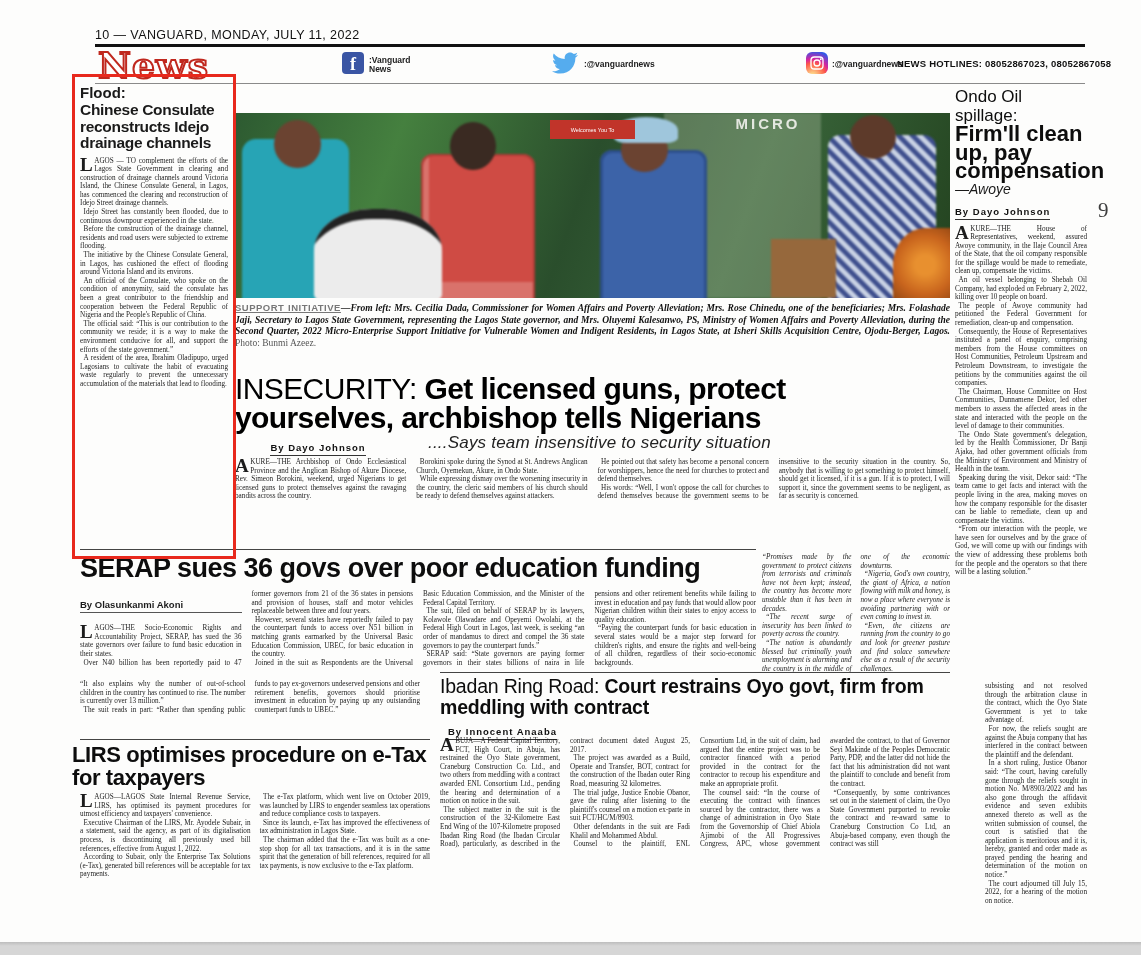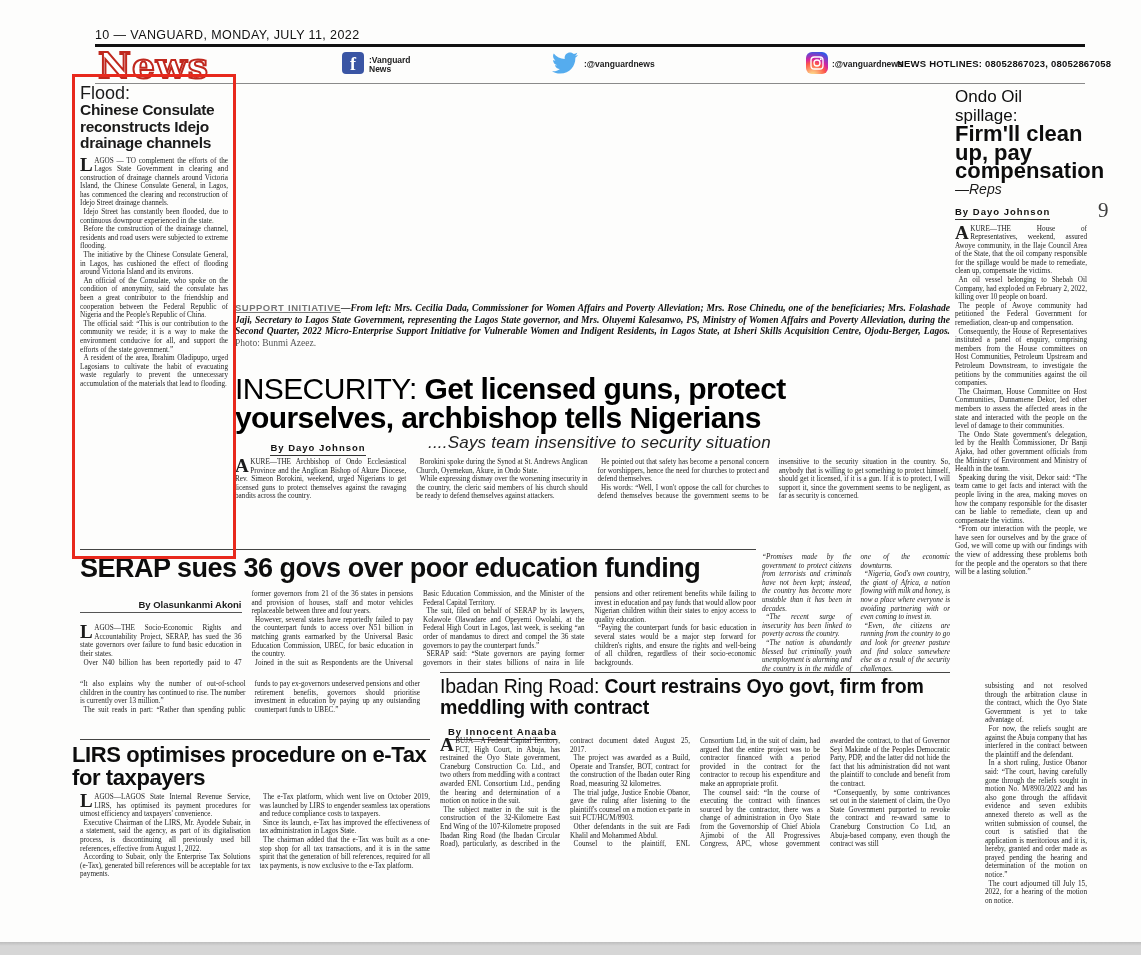--- a/index.html
+++ b/index.html
@@ -16,21 +16,21 @@
   .social-label{font-size:8.5px;font-weight:bold;line-height:1.1;color:#222;}
   .hotlines{font-size:9.5px;font-weight:bold;color:#111;letter-spacing:.2px;}
   .icon-fb{width:22px;height:22px;border-radius:4px;background:#3a55a4;color:#fff;
            font-family:"Liberation Serif",serif;font-weight:bold;font-size:18px;
            display:flex;align-items:flex-end;justify-content:center;line-height:20px;}
   .icon-ig{width:22px;height:22px;border-radius:6px;
            background:radial-gradient(circle at 30% 110%,#fdf497 0%,#fd5949 45%,#d6249f 60%,#285aeb 90%);
            display:flex;align-items:center;justify-content:center;}
 
   
-  .kicker{font-weight:normal;font-size:18px;line-height:14px;}
+  .kicker{font-weight:bold;font-size:15px;line-height:14px;}
   .headline-sm{font-weight:bold;font-size:15.5px;line-height:16.5px;letter-spacing:-.3px;}
   .article-body{font-family:"Liberation Serif",serif;font-size:7.2px;line-height:8.6px;
                 text-align:justify;white-space:pre-line;color:#1c1c1c;overflow:hidden;}
   .dropcap{float:left;font-family:"Liberation Serif",serif;font-weight:bold;
            font-size:19px;line-height:16px;padding-right:1.5px;}
   .byline{font-weight:bold;font-size:9.5px;letter-spacing:1px;color:#111;
           border-bottom:1.5px solid #333;padding-bottom:2px;display:inline-block;}
   .section-rule{background:#444;height:1px;}
 
   
@@ -43,21 +43,21 @@
   .caption-main{font-weight:bold;font-style:italic;}
   .caption-credit{font-weight:normal;color:#555;}
 
   
   .headline-xl{font-size:30px;line-height:29px;letter-spacing:-.6px;color:#000000;}
   .headline-xl .light{font-weight:normal;}
   .headline-xl .bold{font-weight:bold;}
   .subhead-italic{font-style:italic;font-size:17px;color:#222;letter-spacing:.2px;}
 
   .headline-serap{font-weight:bold;font-size:27px;letter-spacing:-.5px;color:#0d0d0d;}
-  .byline-centered{text-align:right;font-weight:bold;font-size:9.5px;line-height:11px;
+  .byline-centered{text-align:left;font-weight:bold;font-size:9.5px;line-height:11px;
                    font-family:"Liberation Sans",sans-serif;border-bottom:1px solid #555;
                    margin-bottom:3px;padding-bottom:2px;}
   .headline-med{font-weight:bold;font-size:22px;line-height:23px;letter-spacing:-.4px;color:#0d0d0d;}
   .headline-ibadan{font-size:19.5px;line-height:21px;letter-spacing:-.2px;color:#0d0d0d;}
   .headline-ibadan .light{font-weight:normal;}
   .headline-ibadan .bold{font-weight:bold;}
 
   
   .ondo-kicker{font-size:17px;line-height:18.5px;font-weight:normal;color:#0d0d0d;}
   .ondo-head{font-size:22px;line-height:18.5px;font-weight:bold;color:#0d0d0d;}
@@ -107,20 +107,37 @@
     <div class="headline-sm" style="margin-top:2px;">Chinese Consulate reconstructs Idejo drainage channels</div>
     <div class="article-body" style="margin-top:5px;height:358px;"><span class="dropcap">L</span><span>AGOS — TO complement the efforts of the Lagos State Government in clearing and construction of drainage channels around Victoria Island, the Chinese Consulate General, in Lagos, has commenced the clearing and reconstruction of Idejo Street drainage channels.
  Idejo Street has constantly been flooded, due to continuous downpour experienced in the state.
  Before the construction of the drainage channel, residents and road users were subjected to extreme flooding.
  The initiative by the Chinese Consulate General, in Lagos, has cushioned the effect of flooding around Victoria Island and its environs.
  An official of the Consulate, who spoke on the condition of anonymity, said the consulate has been a great contributor to the friendship and cooperation between the Federal Republic of Nigeria and the People's Republic of China.
  The official said: “This is our contribution to the community we reside; it is a way to make the environment conducive for all, and support the efforts of the state government.”
  A resident of the area, Ibrahim Oladipupo, urged Lagosians to cultivate the habit of evacuating waste regularly to prevent the unnecessary accumulation of the materials that lead to flooding.</span></div>
   </div>
 
+  <div id="photo" class="abs" style="left:235px;top:113px;width:715px;height:185px;">
+    <div class="fig" style="left:60%;top:0;width:22%;height:100%;background:#cfd8c0;opacity:.28;"></div>
+    <div class="fig" style="left:1%;top:14%;width:15%;height:90%;background:#27a4b5;border-radius:14px 14px 0 0;"></div>
+    <div class="fig" style="left:5.5%;top:4%;width:6.5%;height:26%;background:#6b4331;border-radius:50%;"></div>
+    <div class="fig" style="left:26%;top:22%;width:16%;height:80%;background:#cf4b44;border-radius:12px 12px 0 0;box-shadow:inset 0 0 0 2px #b03a35, inset 8px -20px 0 0 #d9726b;"></div>
+    <div class="fig" style="left:30%;top:5%;width:6.5%;height:26%;background:#3a2a22;border-radius:50%;"></div>
+    <div class="fig" style="left:11%;top:52%;width:18%;height:50%;background:#ececec;border-radius:45% 45% 8% 8%;box-shadow:inset 0 18px 0 -8px #222;"></div>
+    <div class="fig" style="left:51%;top:20%;width:15%;height:82%;background:#3c63a8;border-radius:12px 12px 0 0;box-shadow:inset 0 0 0 3px #2d4f8c;"></div>
+    <div class="fig" style="left:54%;top:8%;width:6.5%;height:24%;background:#6b4331;border-radius:50%;"></div>
+    <div class="fig" style="left:53%;top:2%;width:9%;height:14%;background:#9fc6dc;border-radius:50% 50% 20% 20%;"></div>
+    <div class="fig" style="left:83%;top:12%;width:15%;height:90%;background:repeating-linear-gradient(45deg,#c9d2e4 0 5px,#3e4f8e 5px 10px);border-radius:12px 12px 0 0;"></div>
+    <div class="fig" style="left:86%;top:1%;width:6.5%;height:24%;background:#5d3a2a;border-radius:50%;"></div>
+    <div class="fig" style="left:75%;top:68%;width:9%;height:32%;background:#96683c;"></div>
+    <div class="fig" style="left:92%;top:62%;width:9%;height:40%;background:radial-gradient(circle,#e8902f 20%,#c8641d 60%,#8e4412);border-radius:50% 0 0 0;"></div>
+    <div class="abs" style="left:44%;top:4%;width:12%;height:10%;background:#c1342a;color:#fff;font-size:5.5px;display:flex;align-items:center;justify-content:center;">Welcomes You To</div>
+    <div class="abs" style="left:70%;top:1%;color:#f3f3ef;font-weight:bold;font-size:15px;letter-spacing:3px;opacity:.9;">MICRO</div>
+  </div>
 
   <div class="abs photo-caption" style="left:235px;top:302px;width:715px;height:66px;overflow:hidden;">
     <span class="caption-label">SUPPORT INITIATIVE</span><span class="caption-main">—From left: Mrs. Cecilia Dada, Commissioner for Women Affairs and Poverty Alleviation; Mrs. Rose Chinedu, one of the beneficiaries; Mrs. Folashade Jaji, Secretary to Lagos State Government, representing the Lagos State governor, and Mrs. Oluyemi Kalesanwo, PS, Ministry of Women Affairs and Poverty Alleviation, during the Second Quarter, 2022 Micro-Enterprise Support Initiative for Vulnerable Women and Indigent Residents, in Lagos State, at Isheri Skills Acquisition Centre, Ojodu-Berger, Lagos.</span> <span class="caption-credit">Photo: Bunmi Azeez.</span>
   </div>
 
   <div class="abs headline-xl" style="left:235px;top:374px;width:715px;">
     <span class="light">INSECURITY: </span><span class="bold">Get licensed guns, protect yourselves, archbishop tells Nigerians</span>
   </div>
   <div class="abs" style="left:243px;top:437px;width:150px;text-align:center;">
     <span class="byline">By Dayo Johnson</span>
@@ -179,21 +196,21 @@
  The counsel said: “In the course of executing the contract with finances sourced by the contractor, there was a change of administration in Oyo State from the Governorship of Chief Abiola Ajimobi of the All Progressives Congress, APC, whose government awarded the contract, to that of Governor Seyi Makinde of the Peoples Democratic Party, PDP, and the latter did not hide the fact that his administration did not want the plaintiff to conclude and benefit from the contract.
  “Consequently, by some contrivances set out in the statement of claim, the Oyo State Government purported to revoke the contract and re-award same to Craneburg Construction Co Ltd, an Abuja-based company, even though the contract was still</span></div>
   <div class="abs article-body" style="left:985px;top:682px;width:102px;height:256px;"><span>subsisting and not resolved through the arbitration clause in the contract, which the Oyo State Government is yet to take advantage of.
  For now, the reliefs sought are against the Abuja company that has interfered in the contract between the plaintiff and the defendant.
  In a short ruling, Justice Obanor said: “The court, having carefully gone through the reliefs sought in motion No. M/8903/2022 and has also gone through the affidavit evidence and seven exhibits annexed thereto as well as the written submission of counsel, the court is satisfied that the application is meritorious and it is, hereby, granted and order made as prayed pending the hearing and determination of the motion on notice.”
  The court adjourned till July 15, 2022, for a hearing of the motion on notice.</span></div>
 
   <div class="abs" style="left:955px;top:88px;width:132px;">
     <div class="ondo-kicker">Ondo Oil spillage:</div>
     <div class="ondo-head">Firm'll clean up, pay compensation</div>
-    <div class="ondo-reps">—Reps</div>
+    <div class="ondo-reps">—Awoye</div>
     <div style="margin-top:4px;"><span class="byline">By Dayo Johnson</span></div>
     <div class="article-body" style="margin-top:5px;height:432px;"><span class="dropcap">A</span><span>KURE—THE House of Representatives, weekend, assured Awoye community, in the Ilaje Council Area of the State, that the oil company responsible for the spillage would be made to remediate, clean up, compensate the victims.
  An oil vessel belonging to Shebah Oil Company, had exploded on February 2, 2022, killing over 10 people on board.
  The people of Awoye community had petitioned the Federal Government for remediation, clean-up and compensation.
  Consequently, the House of Representatives instituted a panel of enquiry, comprising members from the House committees on Host Communities, Petroleum Upstream and Petroleum Downstream, to investigate the petitions by the communities against the oil companies.
  The Chairman, House Committee on Host Communities, Dunnamene Dekor, led other members to assess the affected areas in the state and interacted with the people on the level of damage to their communities.
  The Ondo State government's delegation, led by the Health Commissioner, Dr Banji Ajaka, had other government officials from the Ministry of Environment and Ministry of Health in the team.
  Speaking during the visit, Dekor said: “The team came to get facts and interact with the people living in the area, making moves on how the company responsible for the disaster can be liable to remediate, clean up and compensate the victims.
  “From our interaction with the people, we have seen for ourselves and by the grace of God, we will come up with our findings with the view of addressing these problems both for the people and the operators so that there will be a lasting solution.”</span></div>
   </div>

